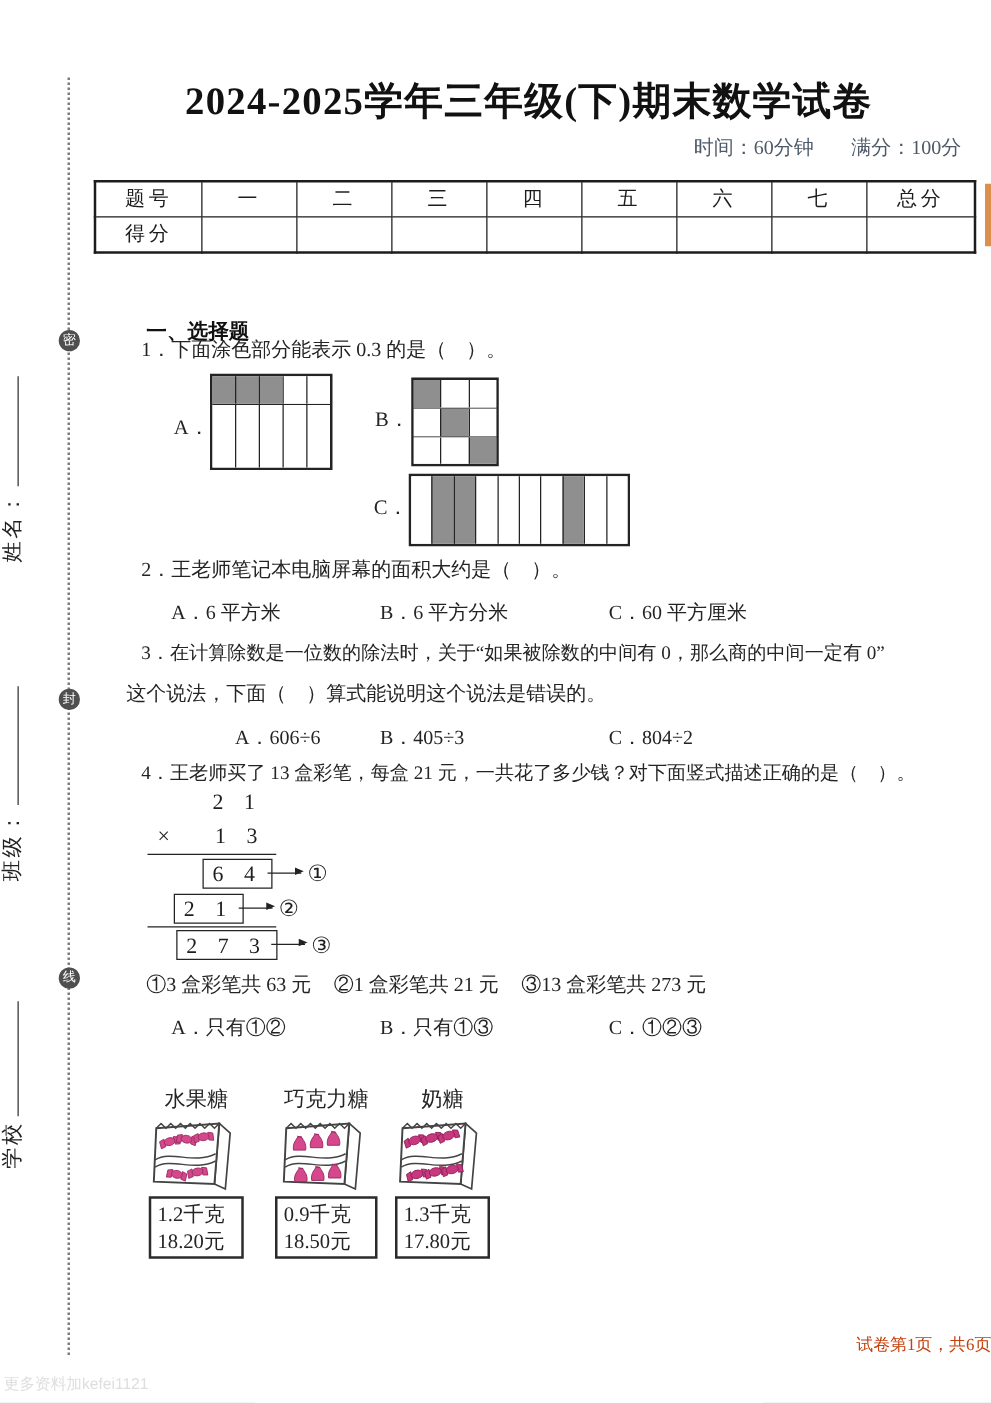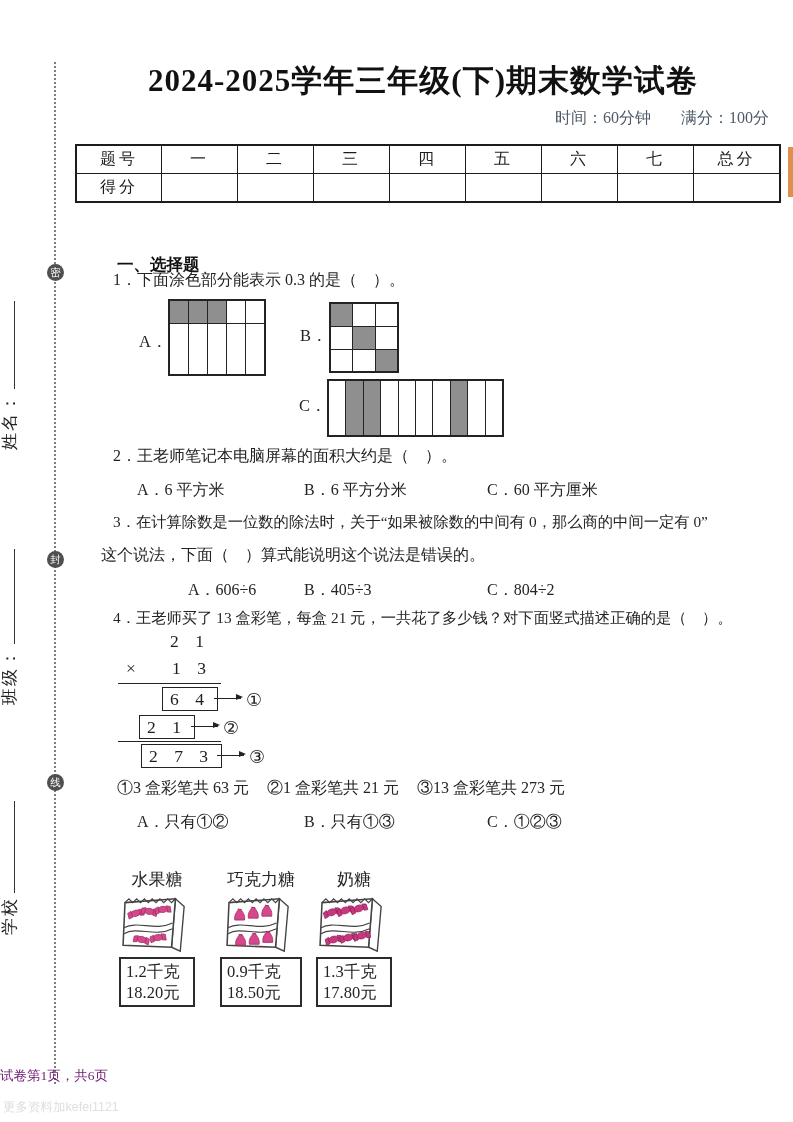--- a/index.html
+++ b/index.html
@@ -62,21 +62,21 @@
   .circled{font-family:"DejaVu Sans","Liberation Sans",sans-serif;font-size:16.5px;letter-spacing:0;}
   .mult .callout{position:absolute;font-size:18px;letter-spacing:0;}
 
   
   .bag-col{position:absolute;top:869px;text-align:center;}
   .bag-name{font-size:17px;color:#242424;height:22px;line-height:22px;white-space:nowrap;}
   .bag-svg{display:block;margin:0 auto;}
   .bag-box{border:2px solid #2b2b2b;margin-top:2px;padding:2px 2px 2px 5px;text-align:left;
            font-size:16.5px;line-height:21px;background:#fff;color:#242424;white-space:nowrap;}
 
-  .footer{left:0;top:1067px;width:100%;text-align:left;font-size:13.5px;color:#701a75;}
+  .footer{left:0;top:1067px;width:100%;text-align:right;font-size:13.5px;color:#c2410c;}
   .watermark{left:3px;top:1099px;font-size:12.5px;color:#dedede;
              font-family:"Liberation Sans","DejaVu Sans",sans-serif;}
 </style>
 </head>
 <body>
 
 <div class="page">
 
   <div class="abs fold-line"></div>
   <div class="abs seal-circle" style="top:264px;">密</div>

